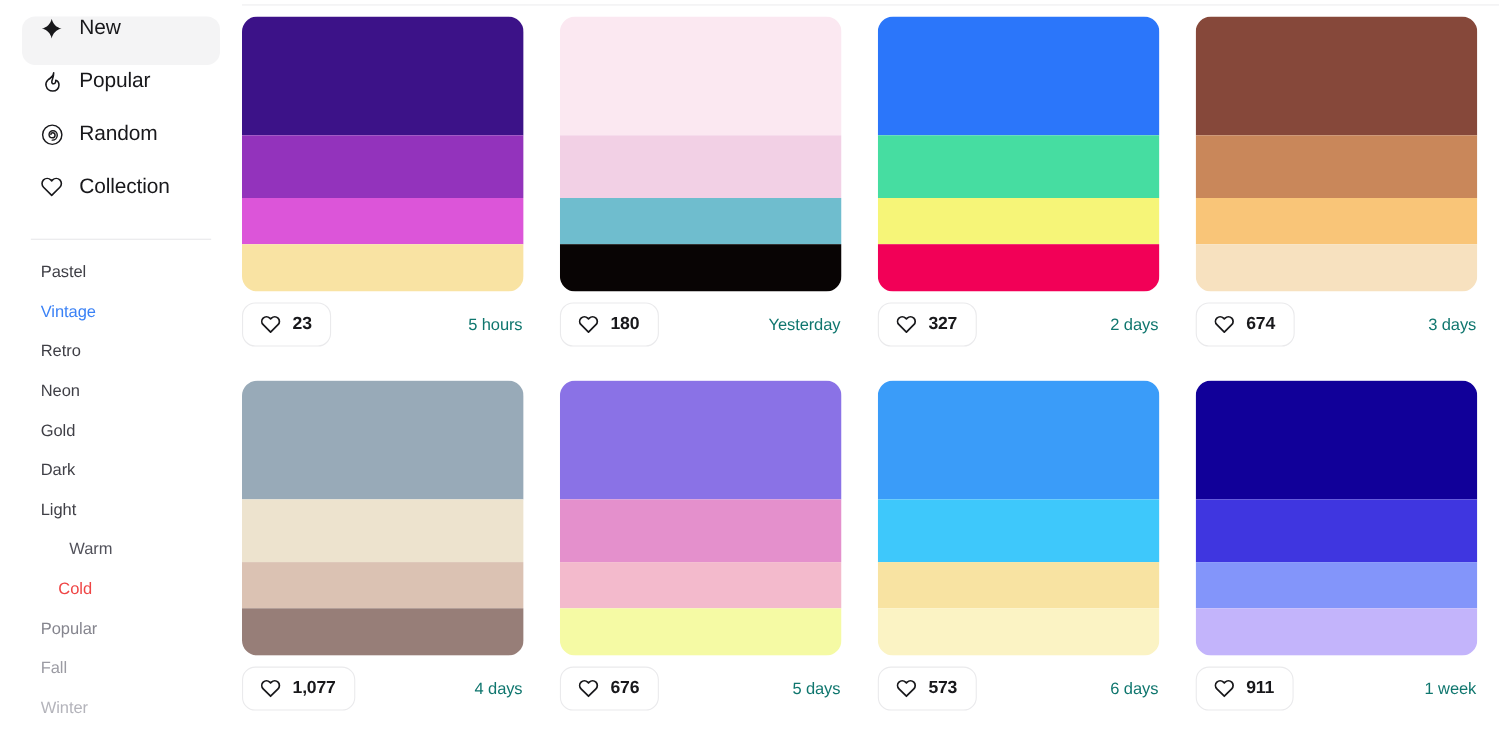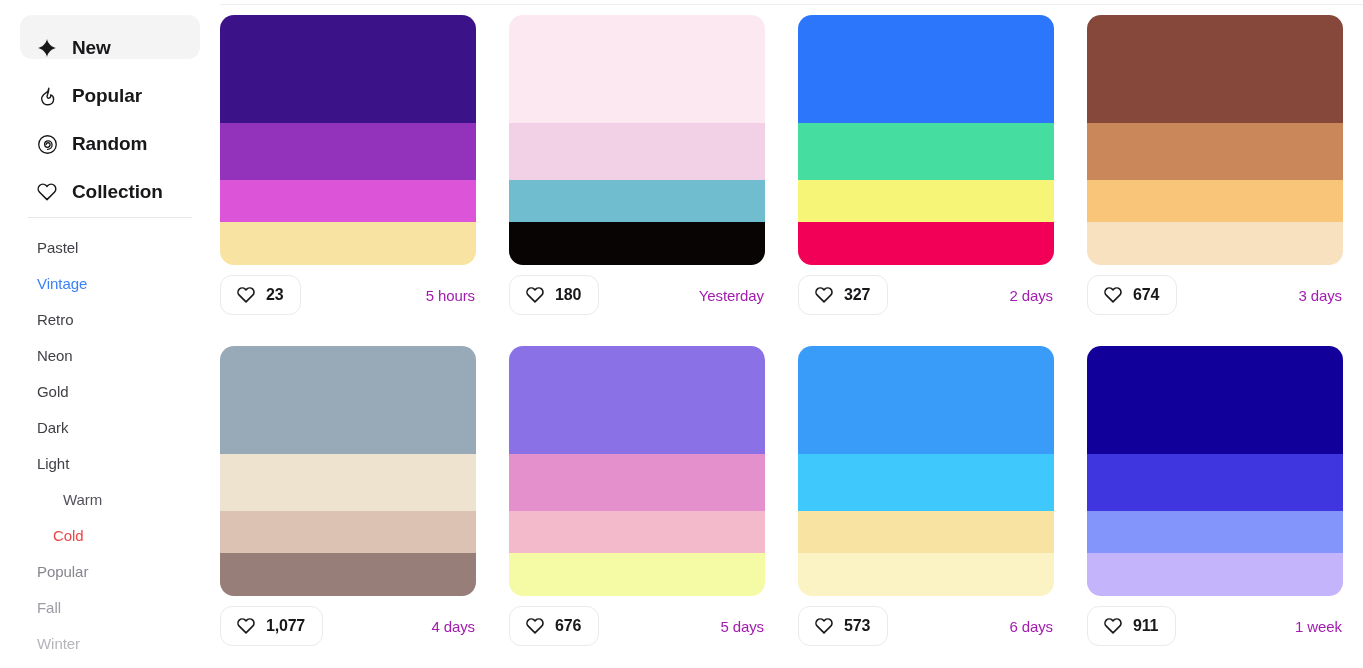--- a/index.html
+++ b/index.html
@@ -26,28 +26,27 @@
   #sidebar {
     position: absolute;
     left: 0; top: 0;
     width: 220px; height: 668px;
     background: #ffffff;
     padding-top: 15px;
   }
   .nav-item {
     position: relative;
     display: flex;
-    align-items: flex-end;
+    align-items: flex-start;
     gap: 14px;
     height: 44px;
     margin: 0 20px 4px 20px;
     padding: 0 16px;
     border-radius: 12px;
     cursor: pointer;
-    font-weight: bold;
   }
   .nav-item.active { background: #f4f4f5; }
   .nav-label {
     font-size: 19px;
     color: #18181b;
     letter-spacing: -0.1px;
     white-space: nowrap;
   }
   .nav-icon {
     width: 22px; height: 22px;
@@ -129,21 +128,21 @@
   }
   .heart-icon svg { display: block; }
   .like-count {
     font-size: 16px;
     font-weight: bold;
     color: #18181b;
     letter-spacing: -0.2px;
   }
   .timestamp {
     font-size: 15px;
-    color: #a21caf;
+    color: #0f766e;
     letter-spacing: -0.1px;
     padding-right: 1px;
   }
 </style>
 </head>
 <body>
 
 <div id="app">
 
   <div class="top-rule"></div>

